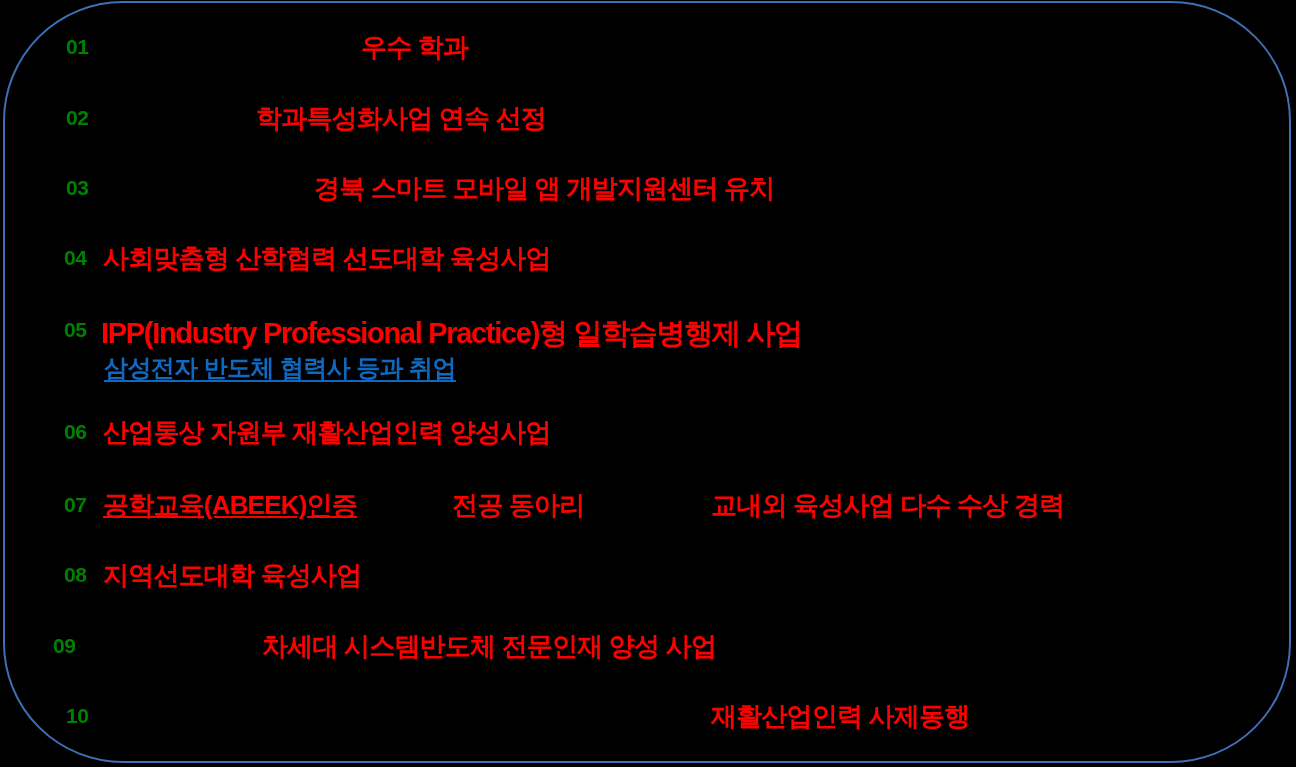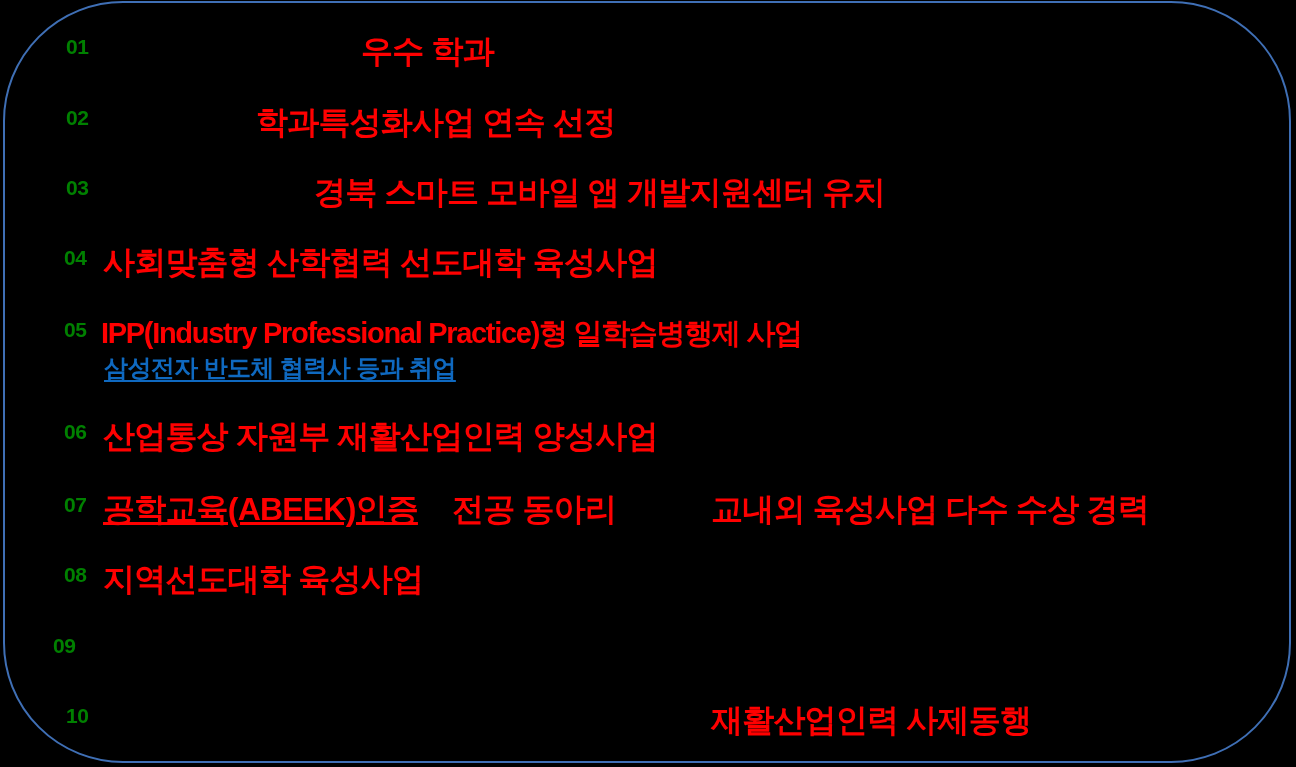--- a/index.html
+++ b/index.html
@@ -56,21 +56,21 @@
     font-size: 21px;
     letter-spacing: -0.5px;
     font-family: "Liberation Sans", "DejaVu Sans", sans-serif;
   }
 
   
   .seg {
     position: absolute;
     color: #FF0000;
     font-weight: bold;
-    font-size: 32px;
+    font-size: 26px;
     letter-spacing: -0.8px;
     white-space: nowrap;
     font-family: "Liberation Sans", "DejaVu Sans", sans-serif;
   }
 
   
   .sublink {
     position: absolute;
     color: #0F69C0;
     font-weight: bold;
@@ -130,20 +130,21 @@
     <div class="seg" style="left:711px; top:488px;">교내외 육성사업 다수 수상 경력</div>
 
     <div class="row" style="left:64px; top:563px;">
       <span class="num">08</span>
     </div>
     <div class="seg" style="left:103px; top:558px;">지역선도대학 육성사업</div>
 
     <div class="row" style="left:53px; top:634px;">
       <span class="num">09</span>
     </div>
+    <div class="seg" style="left:262px; top:629px;">차세대 시스템반도체 전문인재 양성 사업</div>
 
     <div class="row" style="left:66px; top:704px;">
       <span class="num">10</span>
     </div>
     <div class="seg" style="left:711px; top:699px;">재활산업인력 사제동행</div>
 
   </div>
 </div>
 
 </body></html>

